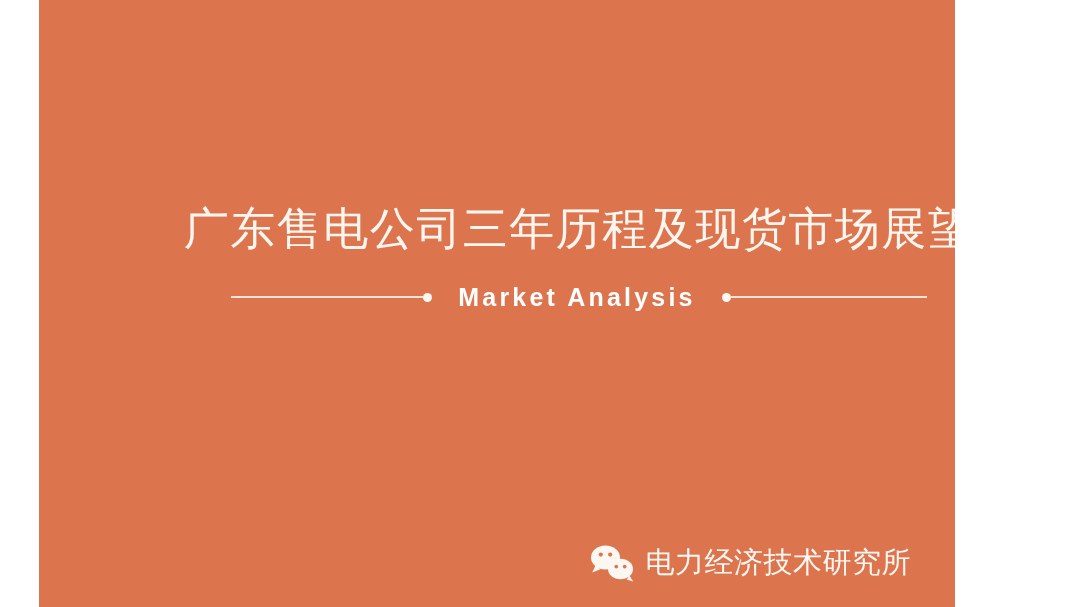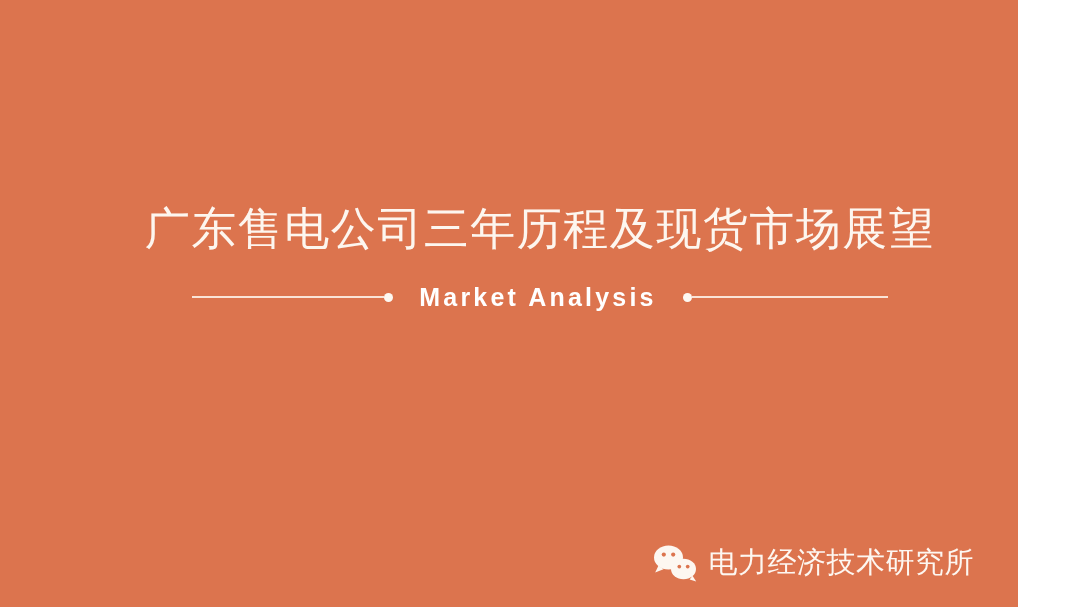--- a/index.html
+++ b/index.html
@@ -8,24 +8,25 @@
   }
   body {
     width: 1080px;
     height: 607px;
     overflow: hidden;
     font-family: "Liberation Sans", sans-serif;
   }
 
   #slide {
     position: relative;
-    width: 1018px;
+    width: 916px;
     height: 607px;
     background: #dc744e;
     overflow: hidden;
+    margin-left: 39px;
   }
 
   
   #title-block {
     position: absolute;
     left: 0;
     top: 196px;
     width: 1080px;
     text-align: center;
   }

